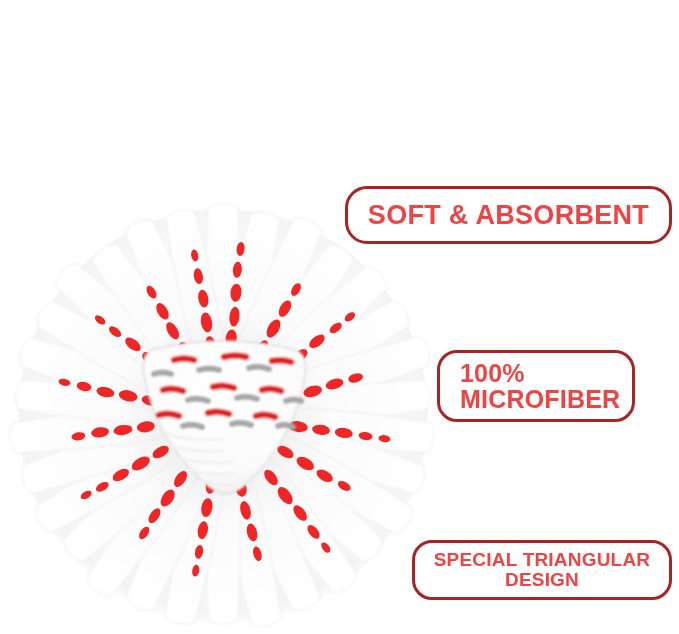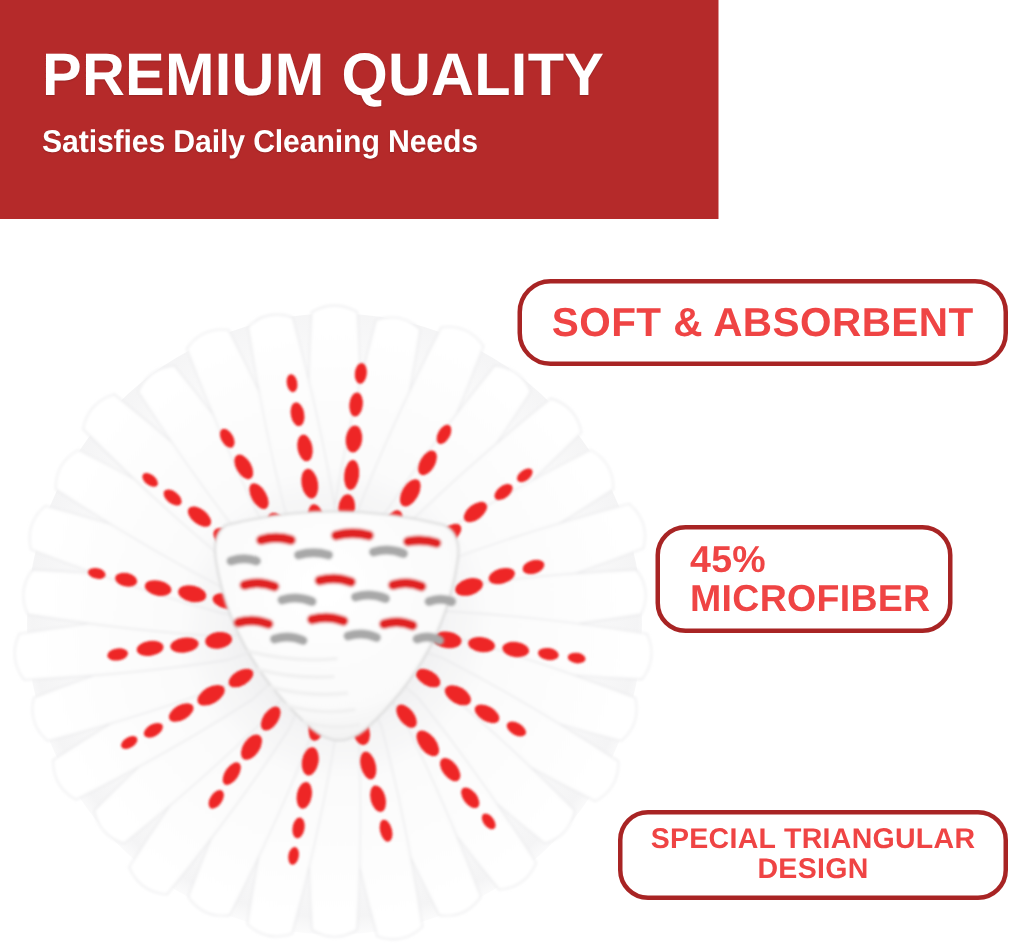--- a/index.html
+++ b/index.html
@@ -426,31 +426,27 @@
       <g stroke="#f0f0f0" stroke-width="2.4" fill="none" opacity="0.95">
         <path d="M163 248 q 26 7 52 5"></path>
         <path d="M172 260 q 26 7 52 4"></path>
         <path d="M182 272 q 24 7 47 3"></path>
         <path d="M194 283 q 20 6 38 2"></path>
         <path d="M157 236 q 30 8 60 5"></path>
       </g>
     </g>
   </svg>
 
-  <div class="banner">
-    <div class="banner-title">PREMIUM QUALITY</div>
-    <div class="banner-subtitle">Satisfies Daily Cleaning Needs</div>
-  </div>
 
   <div class="callout" id="callout-soft">
     <span class="ctext">SOFT &amp; ABSORBENT</span>
   </div>
 
   <div class="callout" id="callout-micro">
-    <span class="ctext">45%
+    <span class="ctext">100%
 MICROFIBER</span>
   </div>
 
   <div class="callout" id="callout-tri">
     <span class="ctext">SPECIAL TRIANGULAR
 DESIGN</span>
   </div>
 
 </div>
 

